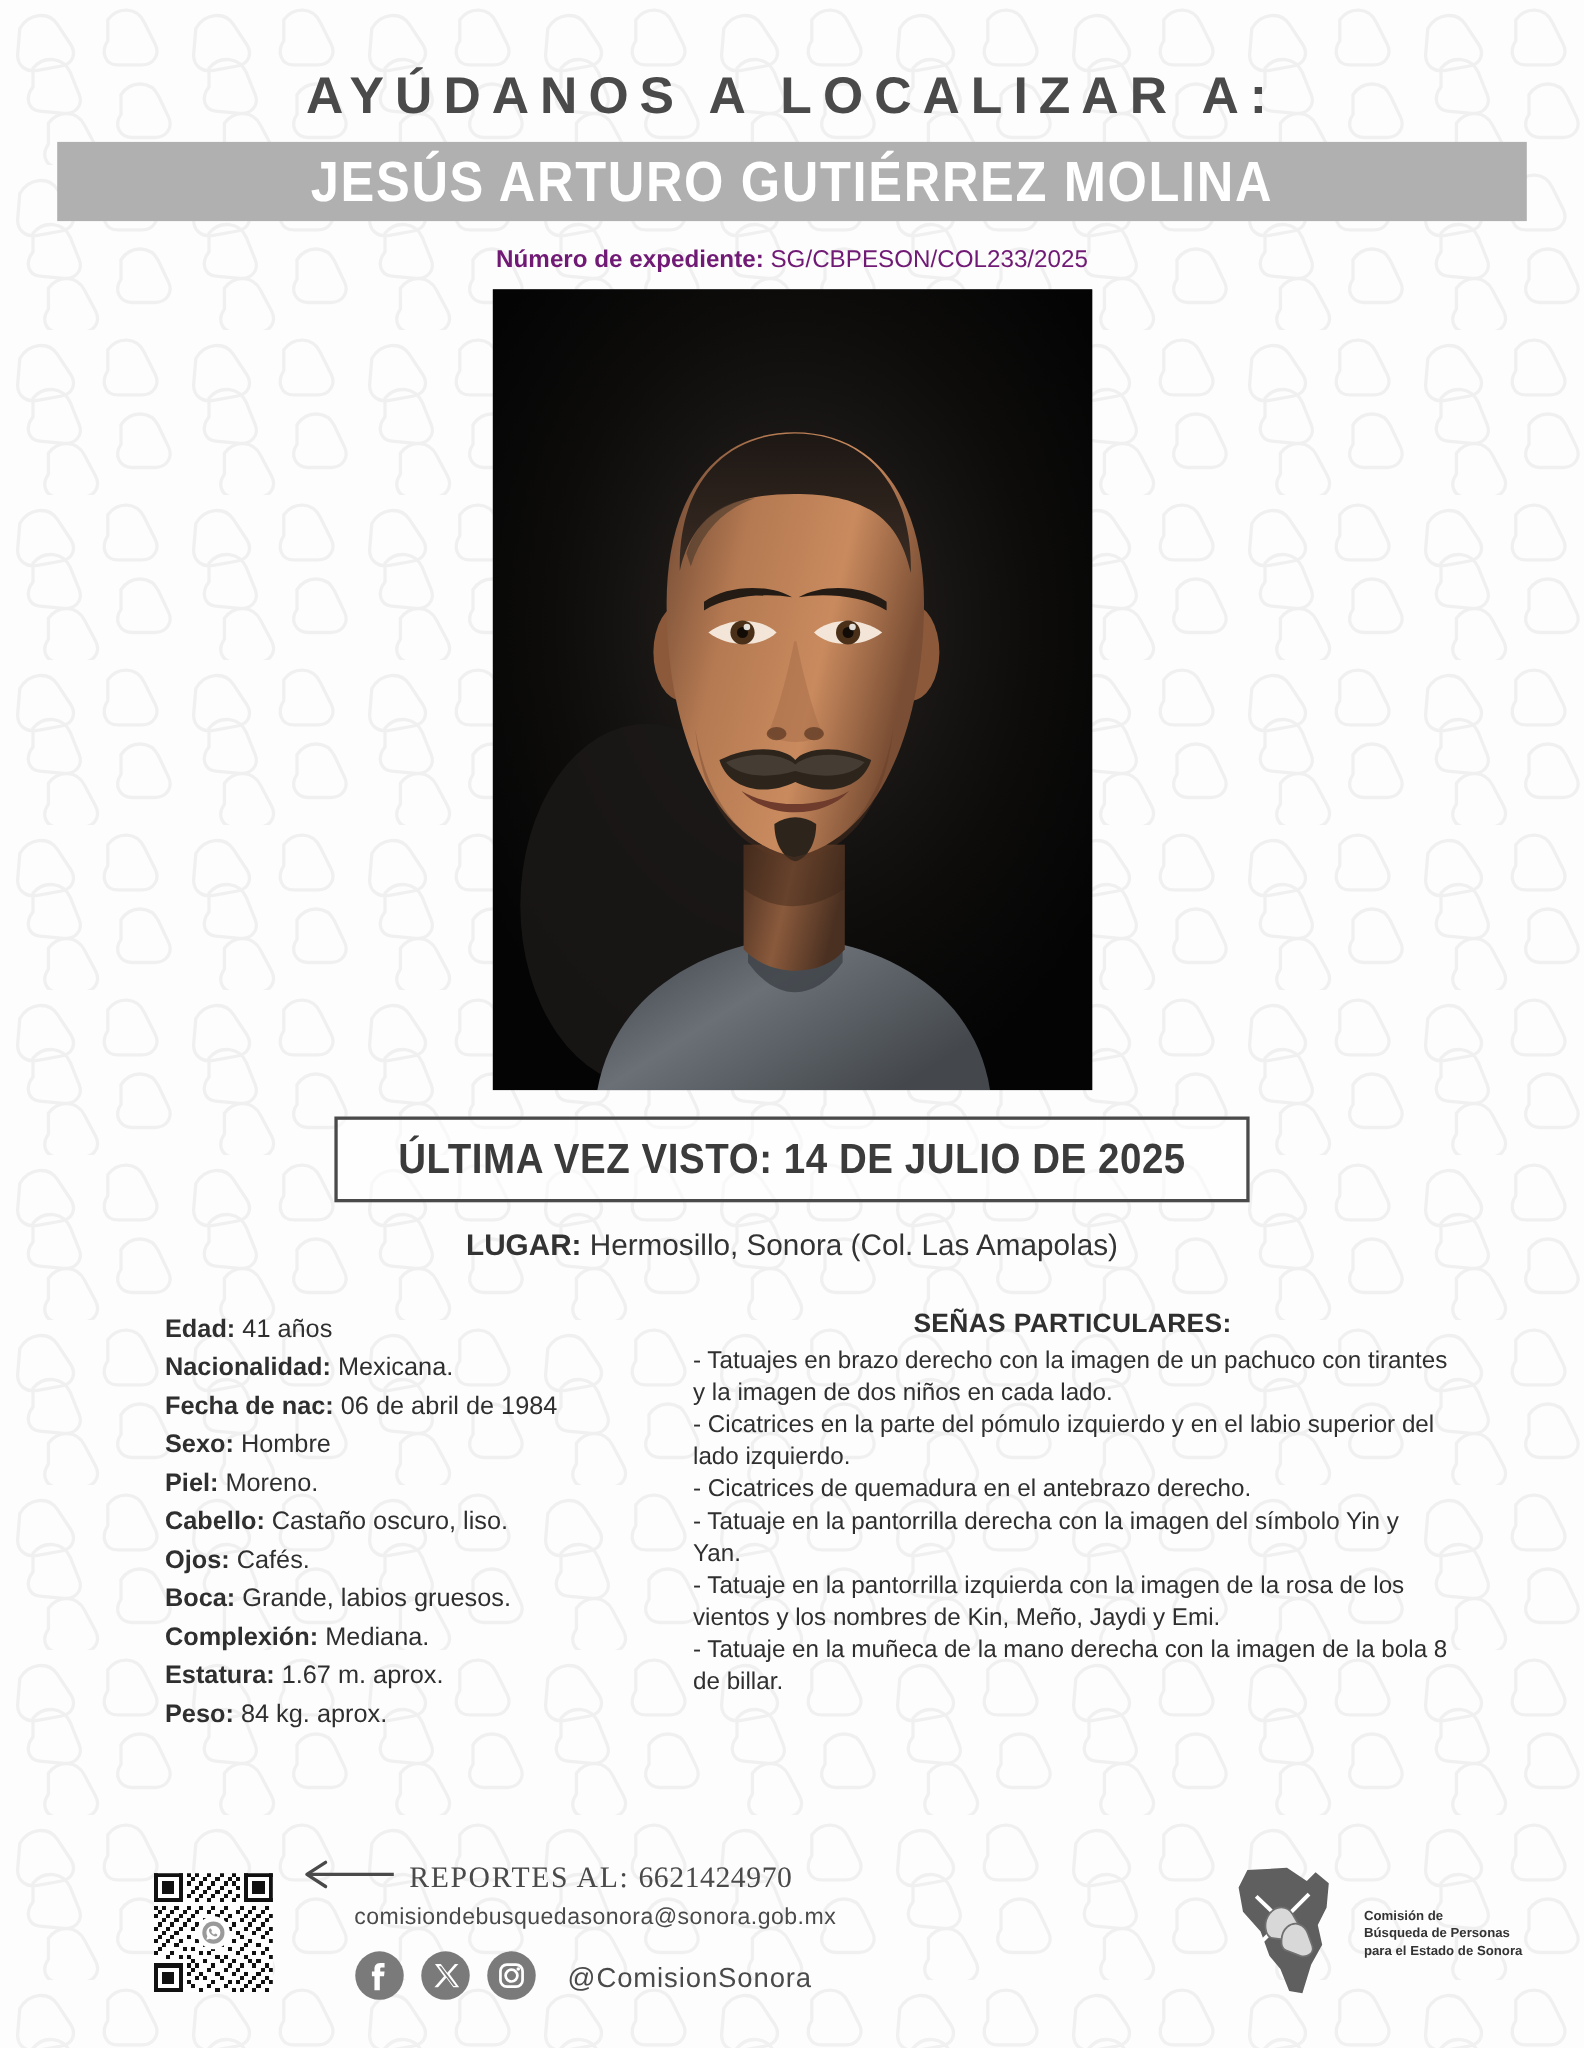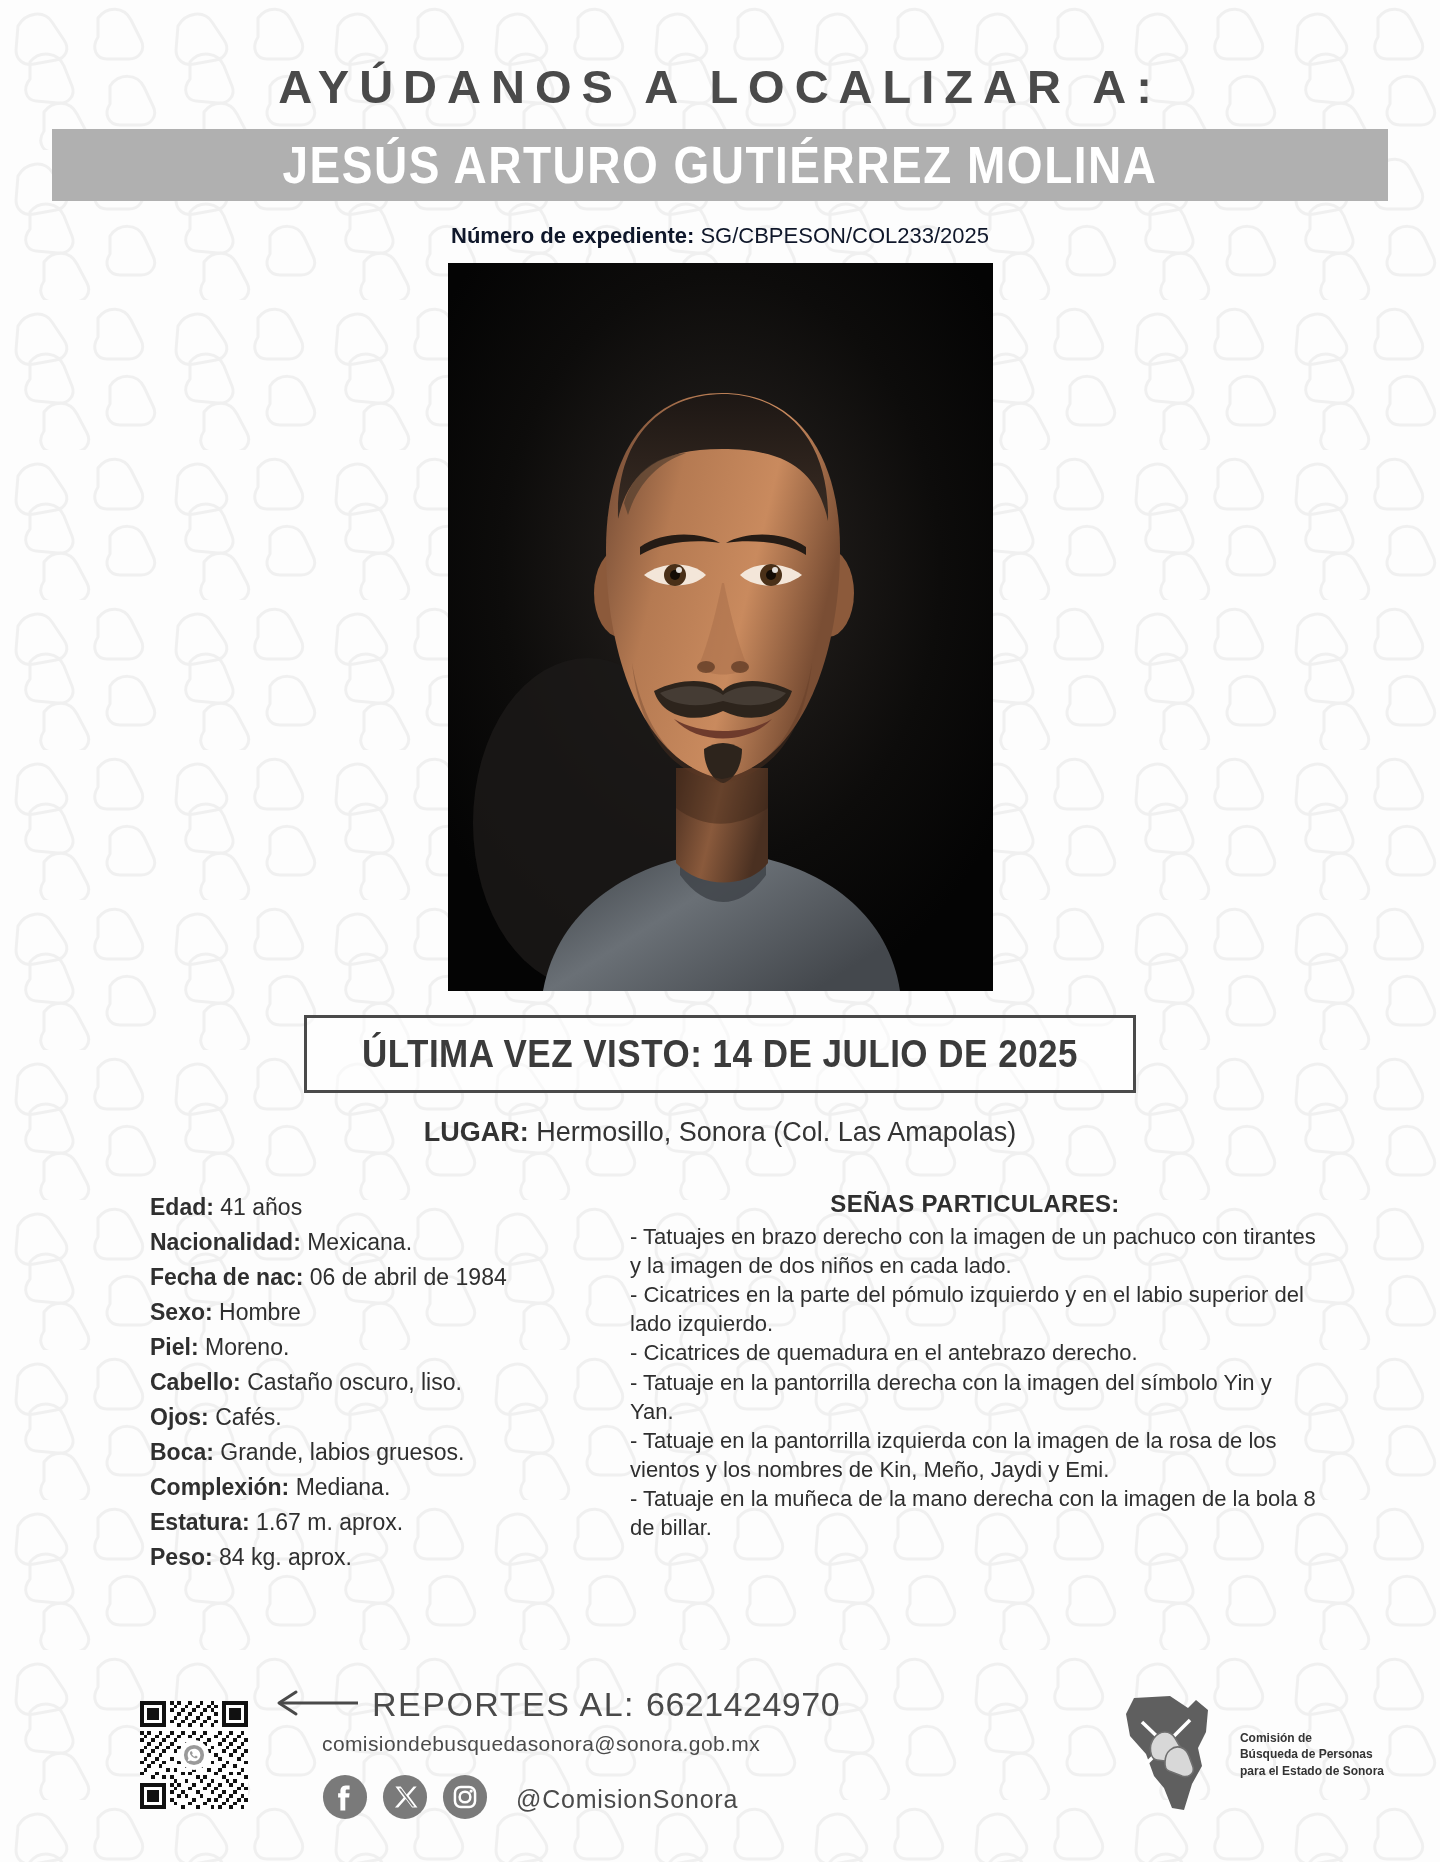--- a/index.html
+++ b/index.html
@@ -65,21 +65,21 @@
     font-weight: bold;
     letter-spacing: 1.5px;
     white-space: nowrap;
     transform: scaleY(1.12);
   }
 
   .expediente {
     text-align: center;
     margin-top: 22px;
     font-size: 22px;
-    color: #0f172a;
+    color: #701a75;
   }
   .expediente .lbl { font-weight: bold; }
   .expediente .val { font-weight: normal; }
 
   
   .photo-wrap {
     margin: 14px auto 0 auto;
     width: 545px;
     height: 728px;
     position: relative;
@@ -189,24 +189,25 @@
     flex: 1 1 auto;
     padding-left: 26px;
   }
   .reportes-row {
     display: flex;
     align-items: center;
     gap: 12px;
   }
   .arrow-left { flex: 0 0 auto; }
   .reportes-text {
-    font-size: 34px;
+    font-size: 27px;
     color: #4a4a4a;
     letter-spacing: 1.5px;
     white-space: nowrap;
+    font-family: Liberation Serif, serif;
   }
   .reportes-text .num { letter-spacing: 0.5px; }
   .email {
     font-size: 21px;
     color: #4a4a4a;
     letter-spacing: 0.4px;
     margin-top: 8px;
     margin-left: 48px;
   }
   .social-row {

